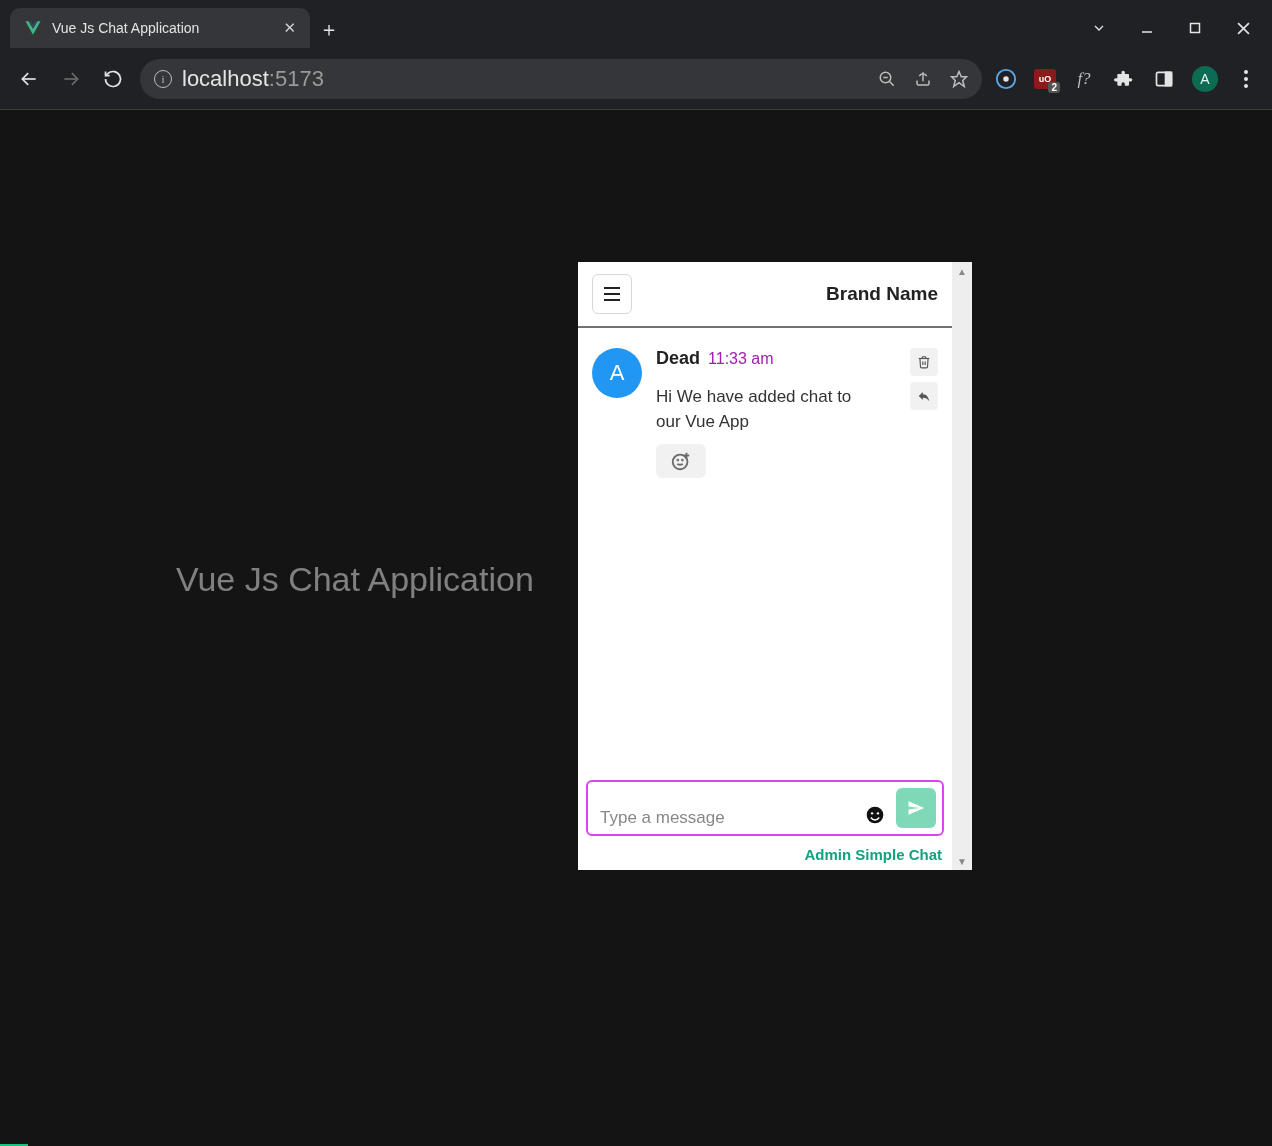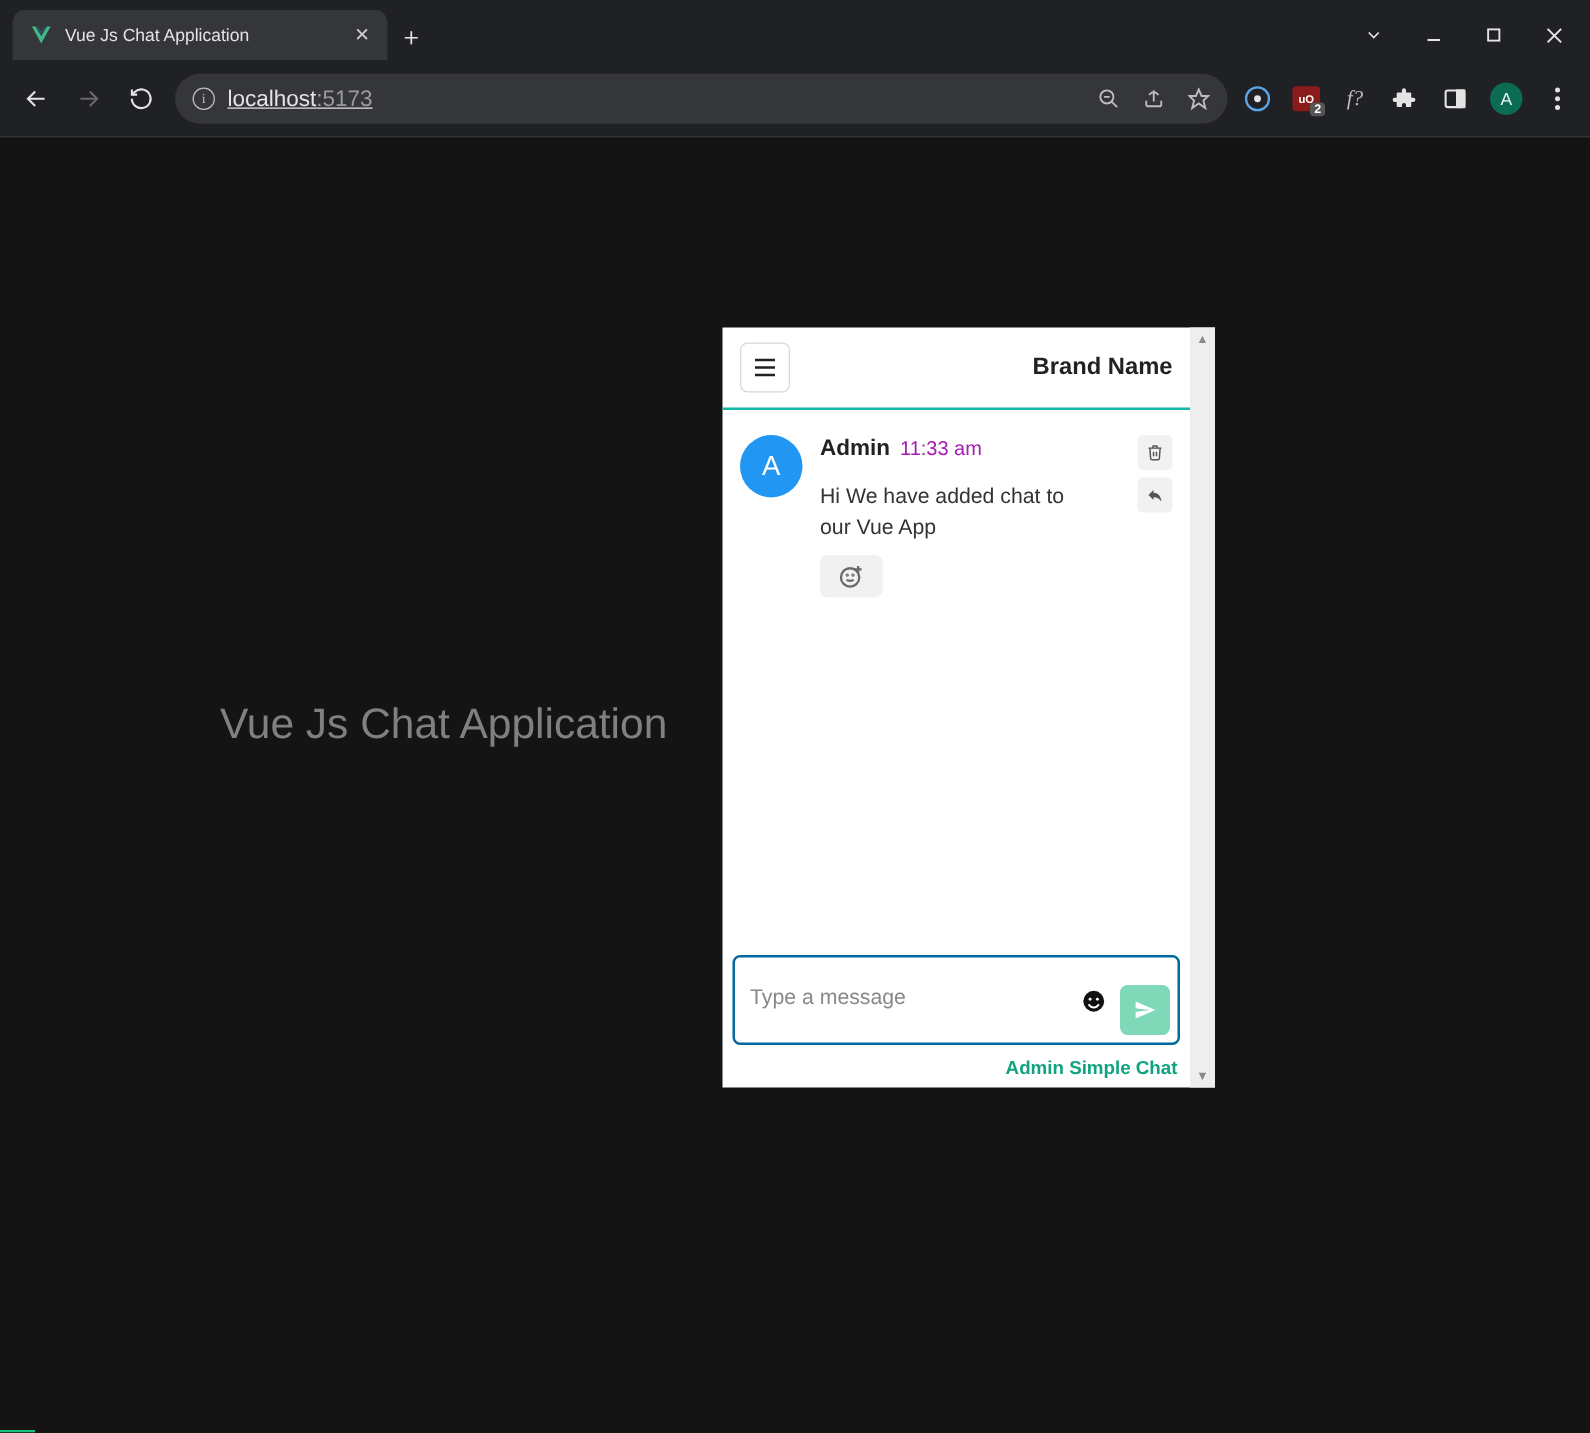--- a/index.html
+++ b/index.html
@@ -23,21 +23,21 @@
     .chevdown { font-size: 16px; }
 
     .toolbar { height: 62px; display: flex; align-items: center; padding: 0 14px; gap: 12px; }
     .nav-btn { width: 30px; height: 30px; display: flex; align-items: center; justify-content: center; color: #e4e4e4; font-size: 18px; }
     .nav-btn.disabled { color: #6a6a6a; }
     .omnibox {
       flex: 1; height: 40px; background: #35363a; border-radius: 20px;
       display: flex; align-items: center; padding: 0 14px; gap: 10px; color: #e4e4e4;
     }
     .info-icon { width: 18px; height: 18px; border: 1.5px solid #bdbdbd; border-radius: 50%; display: flex; align-items: center; justify-content: center; font-size: 11px; color: #bdbdbd; font-family: serif; }
-    .url { font-size: 18px; text-decoration: underline; }
+    .url { font-size: 22px; }
     .url-dim { color: #9a9a9a; }
     .omni-right { margin-left: auto; display: flex; align-items: center; gap: 18px; }
     .ext-row { display: flex; align-items: center; gap: 16px; }
     .ext-icon { width: 24px; height: 24px; display: flex; align-items: center; justify-content: center; position: relative; }
     .ubo { background: #8b1a1a; color: #fff; font-size: 10px; font-weight: 700; border-radius: 3px; width: 22px; height: 20px; }
     .ubo-badge { position: absolute; bottom: -4px; right: -4px; background: #555; color: #fff; font-size: 10px; padding: 0 3px; border-radius: 3px; }
     .avatar-a { width: 26px; height: 26px; border-radius: 50%; background: #0b6b53; color: #e8f4f0; display: flex; align-items: center; justify-content: center; font-size: 14px; }
     .kebab { display: flex; flex-direction: column; gap: 3px; }
     .kebab span { width: 4px; height: 4px; background: #e4e4e4; border-radius: 50%; }
 
@@ -45,21 +45,21 @@
     .viewport { position: relative; width: 100%; height: 1036px; background: #141414; }
     .page-title { position: absolute; left: 176px; top: 450px; color: #808080; font-size: 34px; font-weight: 400; }
 
     
     .chat {
       position: absolute; left: 578px; top: 152px; width: 394px; height: 608px;
       background: #fff; display: flex; flex-direction: column; font-family: "Segoe UI", Arial, sans-serif;
     }
     .chat-inner { flex: 1; display: flex; flex-direction: column; }
     .chat-header {
-      display: flex; align-items: center; padding: 12px 14px; border-bottom: 2px solid #14b8a6; justify-content: flex-end;
+      display: flex; align-items: center; padding: 12px 14px; border-bottom: 2px solid #737373; justify-content: flex-end;
     }
     .hamburger {
       width: 40px; height: 40px; border: 1px solid #d7d7d7; border-radius: 6px;
       display: flex; align-items: center; justify-content: center; cursor: pointer;
     }
     .hamburger-lines { display: flex; flex-direction: column; gap: 4px; }
     .hamburger-lines span { width: 16px; height: 2px; background: #222; }
     .brand { margin-left: auto; font-weight: 700; font-size: 19px; color: #222; }
 
     .msg-area { flex: 1; padding: 20px 14px; overflow: hidden; }
@@ -75,22 +75,22 @@
     .msg-text { font-size: 17px; color: #333; margin-top: 16px; line-height: 1.45; max-width: 200px; }
     .react-btn {
       margin-top: 10px; width: 50px; height: 34px; background: #f1f1f1; border-radius: 6px;
       display: flex; align-items: center; justify-content: center; color: #6a6a6a; cursor: pointer;
     }
     .msg-actions { display: flex; flex-direction: column; gap: 6px; margin-left: 6px; }
     .act-btn { width: 28px; height: 28px; background: #f1f1f1; border-radius: 4px; display: flex; align-items: center; justify-content: center; color: #555; cursor: pointer; }
 
     .composer-wrap { padding: 0 8px 6px; }
     .composer {
-      display: flex; align-items: flex-start; border: 2px solid #0369a1; border-radius: 6px;
-      padding: 22px 6px 6px 12px; background: #fff; gap: 8px;
+      display: flex; align-items: flex-end; border: 2px solid #d946ef; border-radius: 6px;
+      padding: 6px 6px 6px 12px; background: #fff; gap: 8px;
     }
     .composer input {
       flex: 1; border: none; outline: none; font-size: 17px; color: #333; background: transparent;
     }
     .composer input::placeholder { color: #888; }
     .emoji-btn { width: 26px; height: 26px; display: flex; align-items: center; justify-content: center; font-size: 18px; cursor: pointer; color: #222; }
     .send-btn {
       width: 40px; height: 40px; background: #7fd9b9; border-radius: 6px;
       display: flex; align-items: center; justify-content: center; cursor: pointer;
     }
@@ -254,21 +254,21 @@
         <div class="brand">Brand Name</div>
       </div>
 
       <div class="msg-area">
         <div class="msg-row">
           <div class="msg-avatar">
             <span>A</span>
           </div>
           <div class="msg-body">
             <div class="msg-head">
-              <span class="msg-sender">Admin</span>
+              <span class="msg-sender">Dead</span>
               <span class="msg-time">11:33 am</span>
             </div>
             <div class="msg-text">Hi We have added chat to our Vue App</div>
             <div class="react-btn">
               <svg width="22" height="22" viewBox="0 0 24 24" fill="none" stroke="#6a6a6a" stroke-width="2">
                   <circle cx="11" cy="13" r="8"></circle>
                   <circle cx="8.5" cy="11" r="0.5" fill="#6a6a6a"></circle>
                   <circle cx="13.5" cy="11" r="0.5" fill="#6a6a6a"></circle>
                   <path d="M8 15c1 1.5 5 1.5 6 0"></path>
                   <line x1="18" y1="3" x2="18" y2="9"></line>

